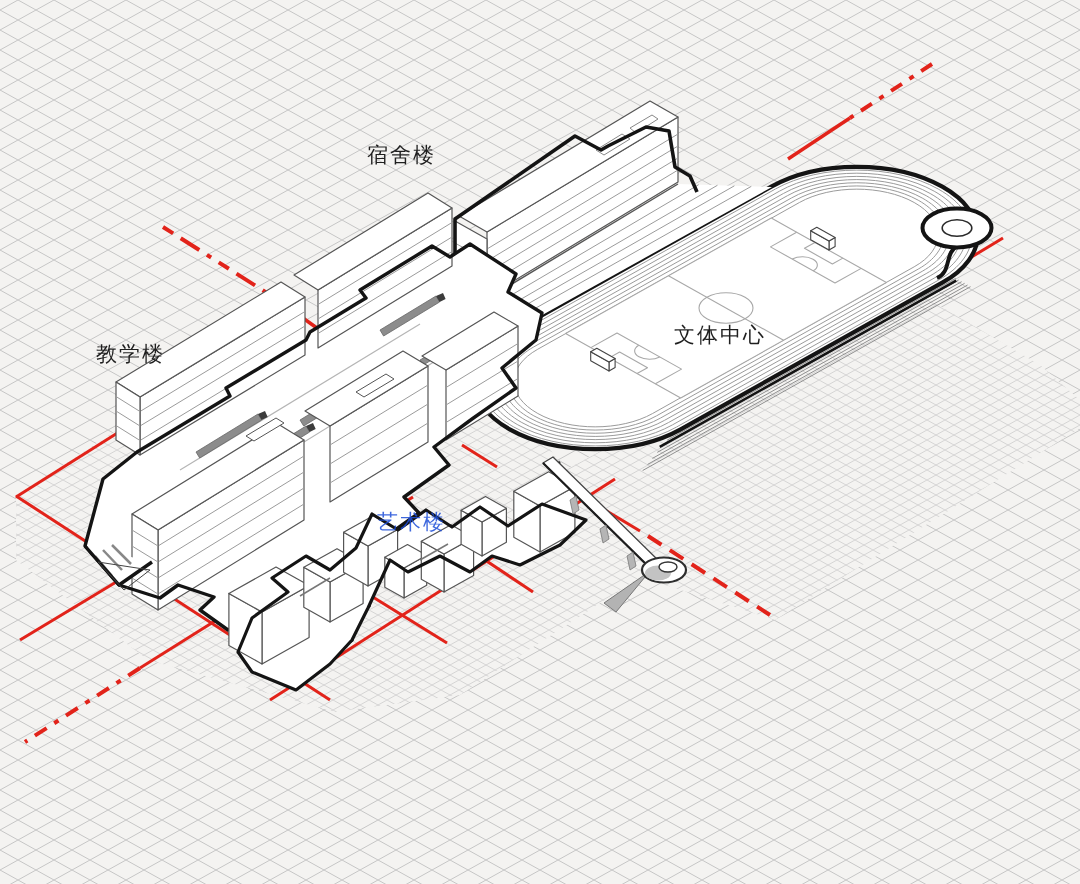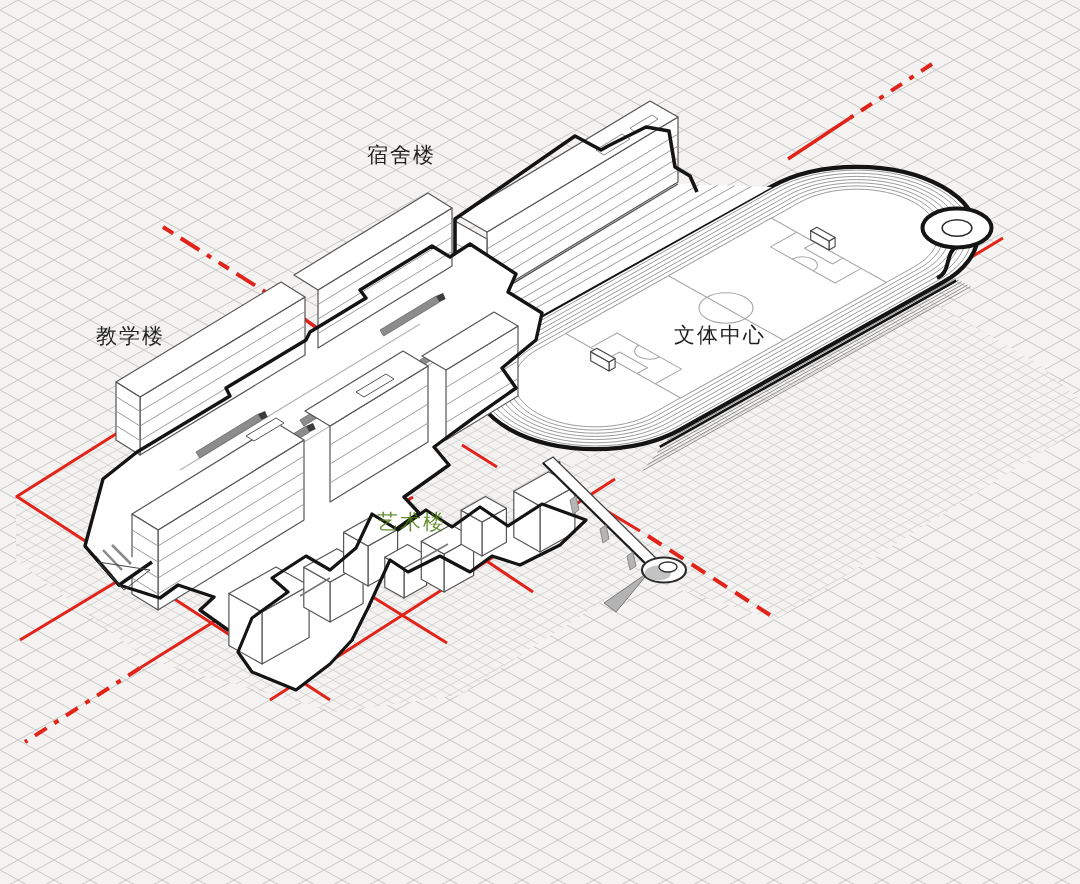--- a/index.html
+++ b/index.html
@@ -1,21 +1,21 @@
 <!DOCTYPE html>
 <html><head>
 <meta charset="utf-8">
 <style>
   html,body{margin:0;padding:0;background:#f4f3f1;}
   #stage{position:relative;width:1080px;height:884px;overflow:hidden;background:#f4f3f1;
          font-family:Liberation Serif, serif;}
   #scene{position:absolute;left:0;top:0;}
   .bld-label{position:absolute;font-size:21px;font-weight:500;letter-spacing:2px;color:#1f1f1f;
              white-space:nowrap;user-select:none;}
-  .bld-label.gray{color:#4d7c0f;opacity:.85;}
+  .bld-label.gray{color:#1d4ed8;opacity:.85;}
 </style>
 </head>
 <body>
 
 <div id="stage">
   <svg id="scene" width="1080" height="884" viewBox="0 0 1080 884">
       <defs>
         <pattern id="gridCoarse" width="36" height="20" patternUnits="userSpaceOnUse">
           <path d="M0 10 L18 0 M18 20 L36 10 M0 10 L18 20 M18 0 L36 10" fill="none" stroke="#c6c6c6" stroke-width="1" stroke-linecap="butt" stroke-linejoin="round"></path>
         </pattern>
@@ -230,16 +230,16 @@
         <polygon points="627.0,556.0 633.0,552.0 636.0,566.0 630.0,570.0" fill="#b5b5b5" stroke="#777" stroke-width="0.8" stroke-linejoin="round"></polygon>
       </g>
       <g>
         <polygon points="640.0,578.0 650.0,571.0 616.0,612.0 604.0,603.0" fill="#b3b3b3" stroke="#777" stroke-width="1" stroke-linejoin="round"></polygon>
         <ellipse cx="664" cy="570" rx="22" ry="12.5" fill="#fff" stroke="#2e2e2e" stroke-width="2.2"></ellipse>
         <ellipse cx="658" cy="573" rx="13" ry="7.5" fill="#c3c3c3"></ellipse>
         <ellipse cx="668" cy="567" rx="9" ry="5" fill="#fff" stroke="#333" stroke-width="1.4"></ellipse>
       </g>
     </svg>
   <div class="bld-label" style="left:367px;top:141px;">宿舍楼</div>
-  <div class="bld-label" style="left:96px;top:322px;">教学楼</div>
+  <div class="bld-label" style="left:96px;top:340px;">教学楼</div>
   <div class="bld-label" style="left:674px;top:321px;text-align:center;">文体中心</div>
   <div class="bld-label gray" style="left:377px;top:508px;">艺术楼</div>
 </div>
 
 </body></html>

